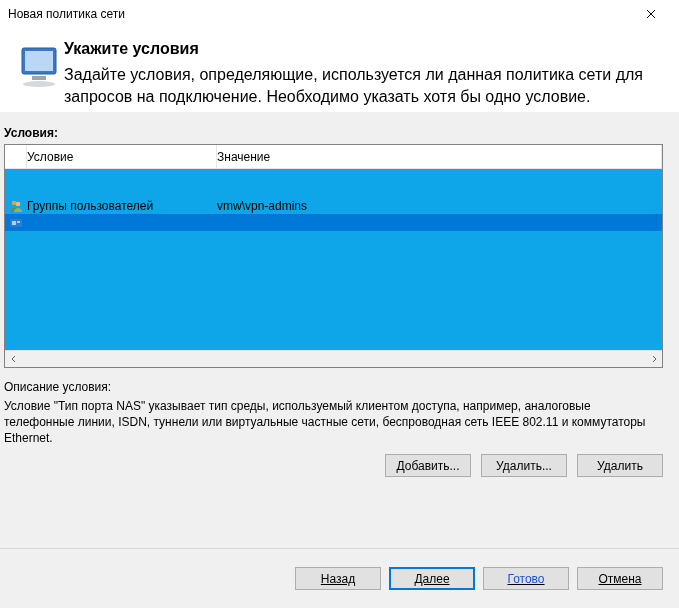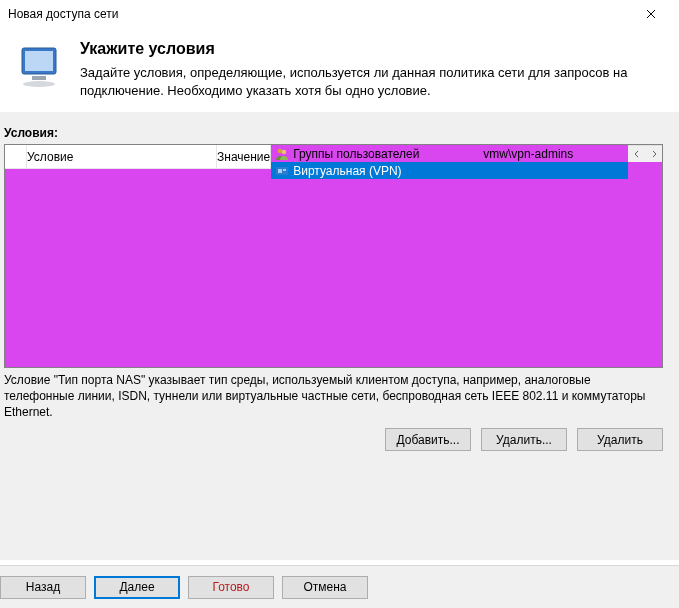--- a/index.html
+++ b/index.html
@@ -27,37 +27,36 @@
     height: 28px;
     display: flex;
     align-items: center;
     justify-content: center;
     cursor: pointer;
   }
   .close-btn svg { width: 10px; height: 10px; }
   .header-area {
     display: flex;
     padding: 8px 16px 14px 16px;
-    gap: 16px;
     background: #fff;
   }
   .wizard-icon {
     width: 48px;
     height: 48px;
     flex: none;
     margin-top: 6px;
   }
   .header-text h1 {
     font-size: 16px;
     font-weight: bold;
     margin: 4px 0 6px 0;
   }
   .header-text p {
     margin: 0;
-    font-size: 13px;
+    font-size: 16px;
     line-height: 1.35;
   }
   .divider {
     height: 1px;
     background: #e9e9e9;
     margin: 0;
   }
   .content {
     padding: 14px 16px 0 4px;
     background: #f0f0f0;
@@ -66,40 +65,41 @@
     bottom: 48px;
     left: 0;
     right: 0;
   }
   .section-label {
     font-weight: bold;
     margin-bottom: 4px;
   }
   .list-frame {
     border: 1px solid #828282;
-    background: #d946ef;
+    background: #0ea5e9;
     height: 224px;
     display: flex;
-    flex-direction: row;
+    flex-direction: column;
   }
   .list-header {
     display: flex;
     font-size: 12px;
     align-items: center;
     height: 24px;
     border-bottom: 1px solid #e6e6e6;
     background: #fff;
   }
   .col-icon { width: 22px; flex: none; }
   .col-cond { width: 190px; flex: none; padding-left: 0px; }
   .col-val  { flex: 1; padding-left: 0px; }
   .header-cell { border-right: 1px solid #e6e6e6; height: 100%; display:flex; align-items:center; }
   .list-body {
     flex: 1;
     overflow: hidden;
+    margin-top: 28px;
   }
   .row {
     display: flex;
     align-items: center;
     height: 17px;
     font-size: 12px;
   }
   .row .icon { width: 22px; flex:none; display:flex; align-items:center; justify-content:center; }
   .row .c1 { width: 190px; flex:none; }
   .row .c2 { flex:1; }
@@ -139,48 +139,49 @@
   .btn {
     min-width: 86px;
     height: 23px;
     background: #e1e1e1;
     border: 1px solid #adadad;
     font-size: 12px;
     cursor: pointer;
     padding: 0 10px;
   }
   .btn:disabled {
-    color: #b91c1c;
+    color: #1d4ed8;
     cursor: default;
   }
   .btn.default {
     border: 1px solid #0078d7;
     outline: 1px solid #0078d7;
     outline-offset: -2px;
   }
   .footer {
     position: absolute;
     bottom: 0;
     left: 0;
     right: 0;
-    height: 43px;
+    height: 60px;
     background: #f0f0f0;
     border-top: 1px solid #d9d9d9;
     display: flex;
-    justify-content: flex-start;
+    justify-content: flex-end;
     align-items: center;
     padding-right: 16px;
     gap: 8px;
+    text-decoration: underline;
   }
 </style>
 </head>
 <body>
 
 <div class="titlebar">
-  <span>Новая доступа сети</span>
+  <span>Новая политика сети</span>
   <div class="close-btn">
     <svg viewBox="0 0 10 10">
         <path d="M1 1 L9 9 M9 1 L1 9" stroke="#000" stroke-width="1" fill="none"></path>
       </svg>
   </div>
 </div>
 
 <div class="header-area">
   <div class="wizard-icon">
     <svg viewBox="0 0 48 48">
@@ -220,37 +221,37 @@
         <span class="c2">vmw\vpn-admins</span>
       </div>
       <div class="row selected">
         <span class="icon">
           <svg width="14" height="14" viewBox="0 0 14 14">
               <rect x="1" y="3" width="12" height="8" rx="1" fill="#2b7bd1"></rect>
               <rect x="3" y="5" width="4" height="4" fill="#a8d0ff"></rect>
               <rect x="8" y="5" width="3" height="2" fill="#a8d0ff"></rect>
             </svg>
         </span>
-        <span class="c2">Виртуальная (VPN)</span>
       </div>
     </div>
     <div class="hscroll">
       <div class="arrow">
         <svg width="8" height="8" viewBox="0 0 8 8">
             <path d="M5 1 L2 4 L5 7" fill="none" stroke="#606060" stroke-width="1"></path>
           </svg>
       </div>
       <div class="arrow">
         <svg width="8" height="8" viewBox="0 0 8 8">
             <path d="M3 1 L6 4 L3 7" fill="none" stroke="#606060" stroke-width="1"></path>
           </svg>
       </div>
     </div>
   </div>
 
+  <div class="desc-label">Описание условия:</div>
   <div class="desc-text">Условие "Тип порта NAS" указывает тип среды, используемый клиентом доступа, например, аналоговые телефонные линии, ISDN, туннели или виртуальные частные сети, беспроводная сеть IEEE 802.11 и коммутаторы Ethernet.</div>
 
   <div class="action-row">
     <button class="btn">Добавить...</button>
     <button class="btn">Удалить...</button>
     <button class="btn">Удалить</button>
   </div>
 </div>
 
 <div class="footer">

